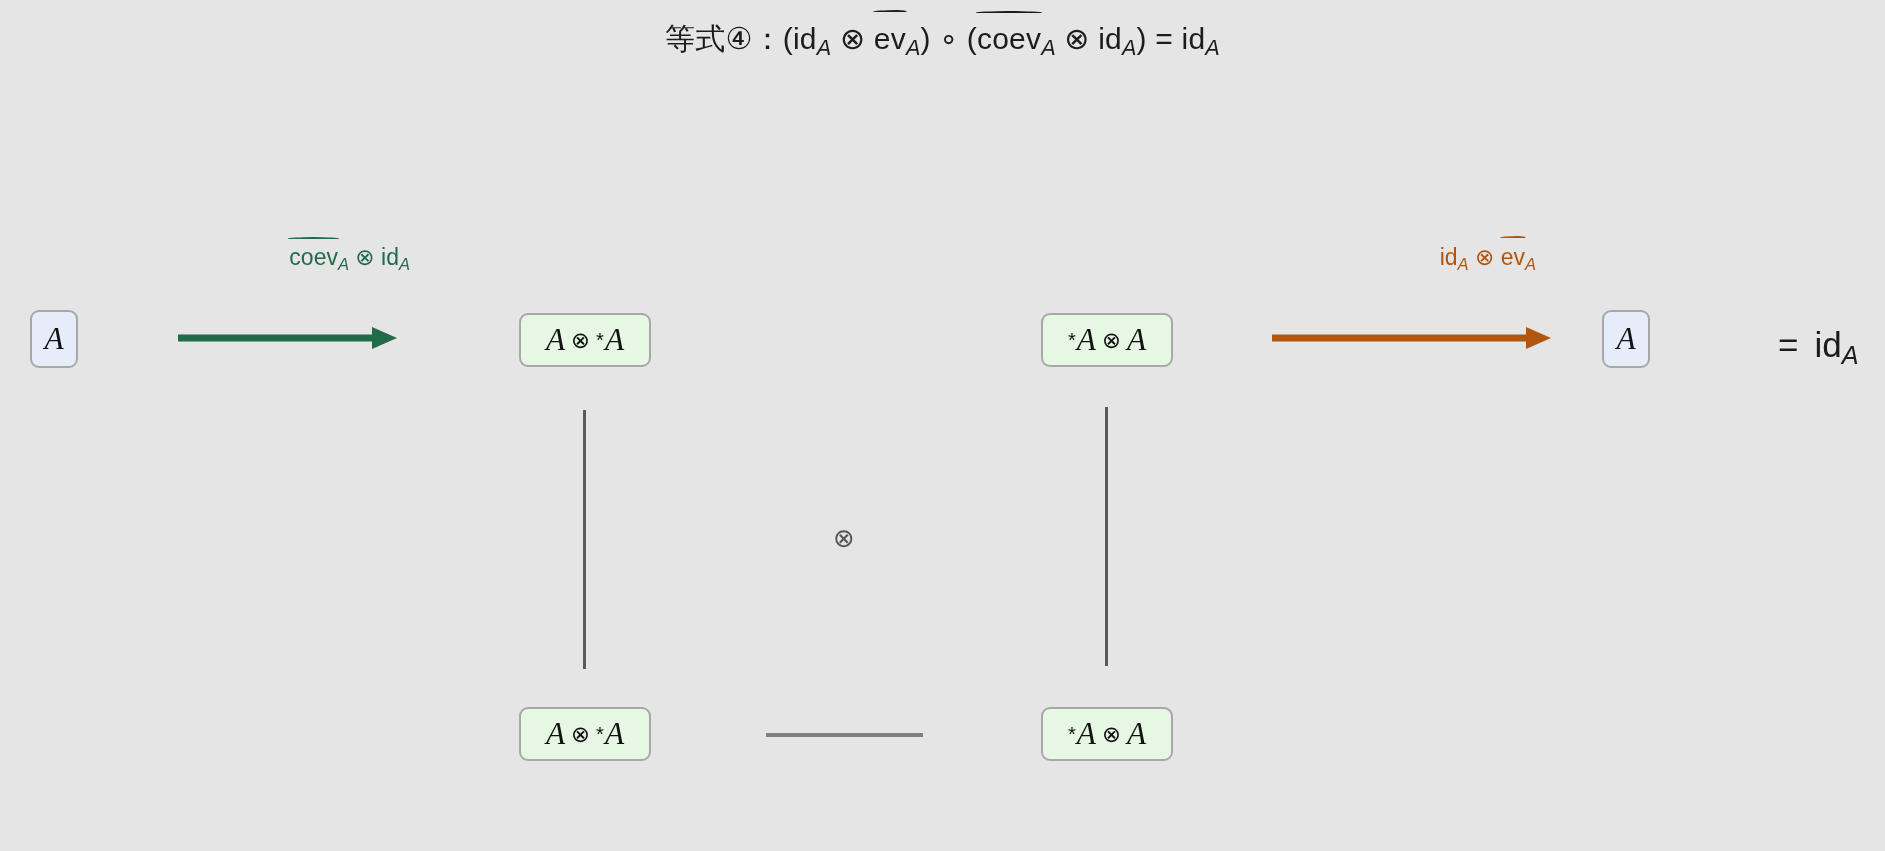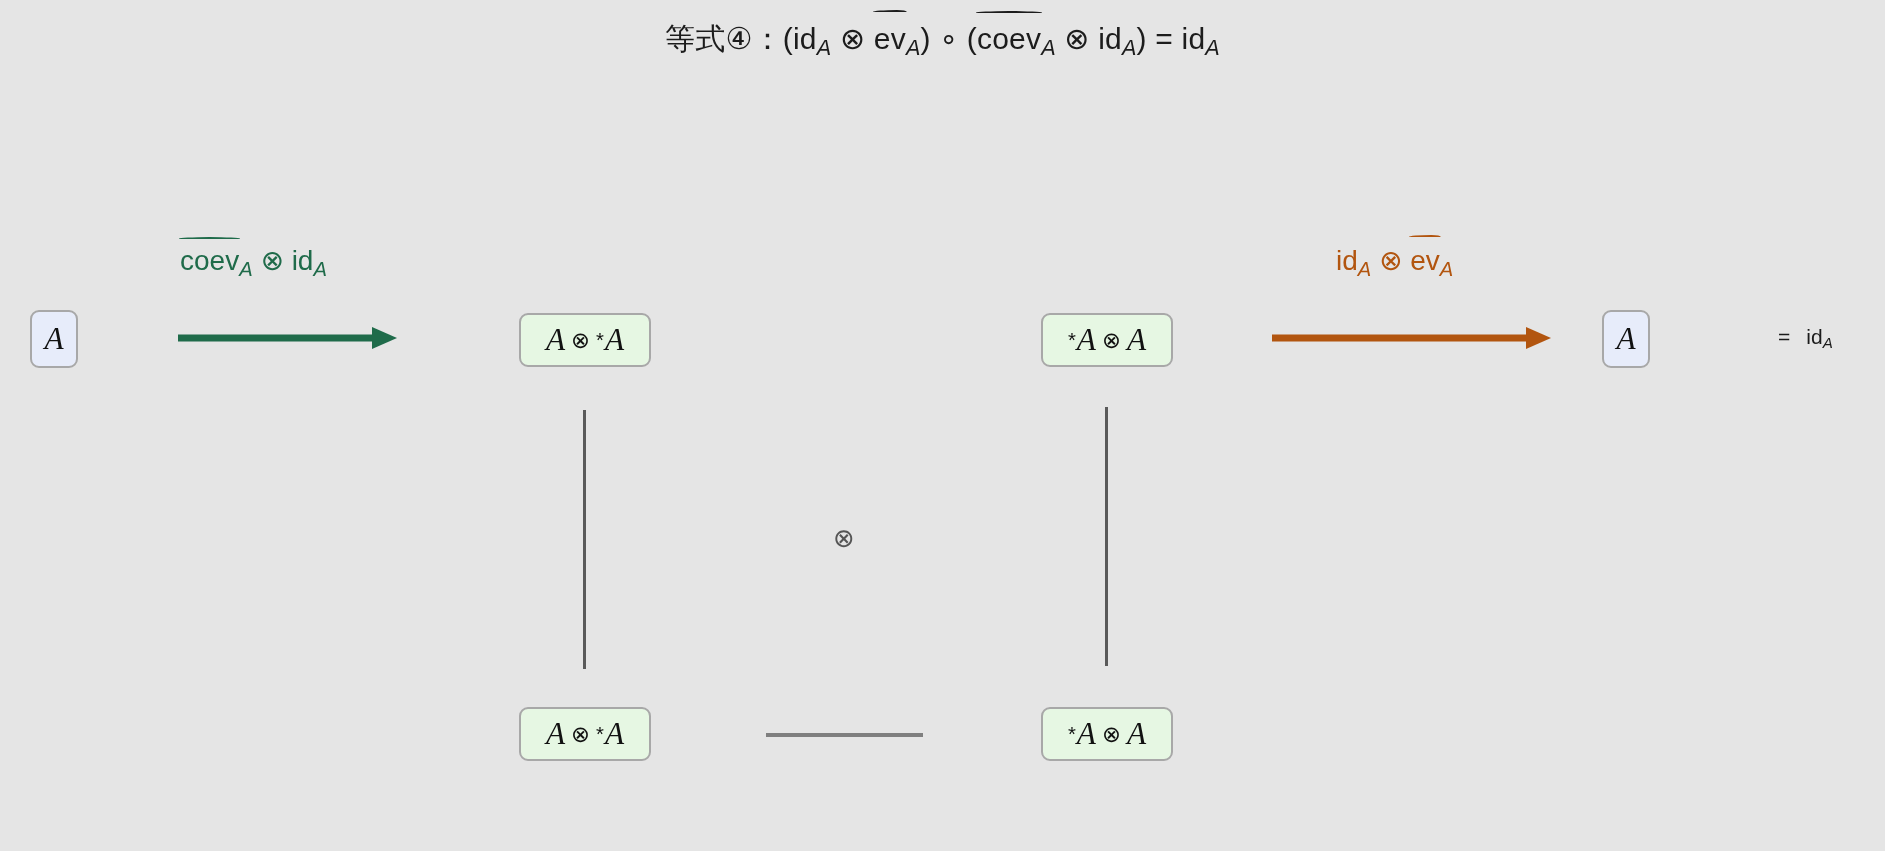--- a/index.html
+++ b/index.html
@@ -73,23 +73,23 @@
   .obj .ital { font-style: italic; font-family: "Liberation Serif", "DejaVu Serif", serif; font-size: 1.08em; }
   .obj .pre  { font-size: 0.70em; vertical-align: 0.52em; margin-right: 1px; }
   .obj .tens { font-size: 0.78em; margin: 0 6px; vertical-align: 0.06em; }
 
   
   .arrow { position: absolute; }
   .arrow svg { display: block; }
 
   .arrow-label {
     position: absolute;
-    font-size: 28px;
-    white-space: nowrap;
-    text-align: left;
+    font-size: 23px;
+    white-space: nowrap;
+    text-align: right;
   }
   .arrow-label .sub { font-size: 0.72em; font-style: italic; vertical-align: -0.28em; }
   .lbl-green { color: #1f6b4a; }
   .lbl-orange { color: #b2550f; }
 
   
   .vline {
     position: absolute;
     width: 0;
     border-left: 3px solid #5a5a5a;
@@ -104,21 +104,21 @@
   .center-tensor {
     position: absolute;
     font-size: 26px;
     color: #555555;
     line-height: 1;
   }
 
   
   .tail-eq {
     position: absolute;
-    font-size: 21px;
+    font-size: 35px;
     white-space: nowrap;
     color: #1c1c1c;
   }
   .tail-eq .sub { font-size: 0.72em; font-style: italic; vertical-align: -0.28em; }
   .tail-eq .eqsign { margin-right: 16px; }
 </style>
 </head>
 <body>
 
 <div id="canvas">

